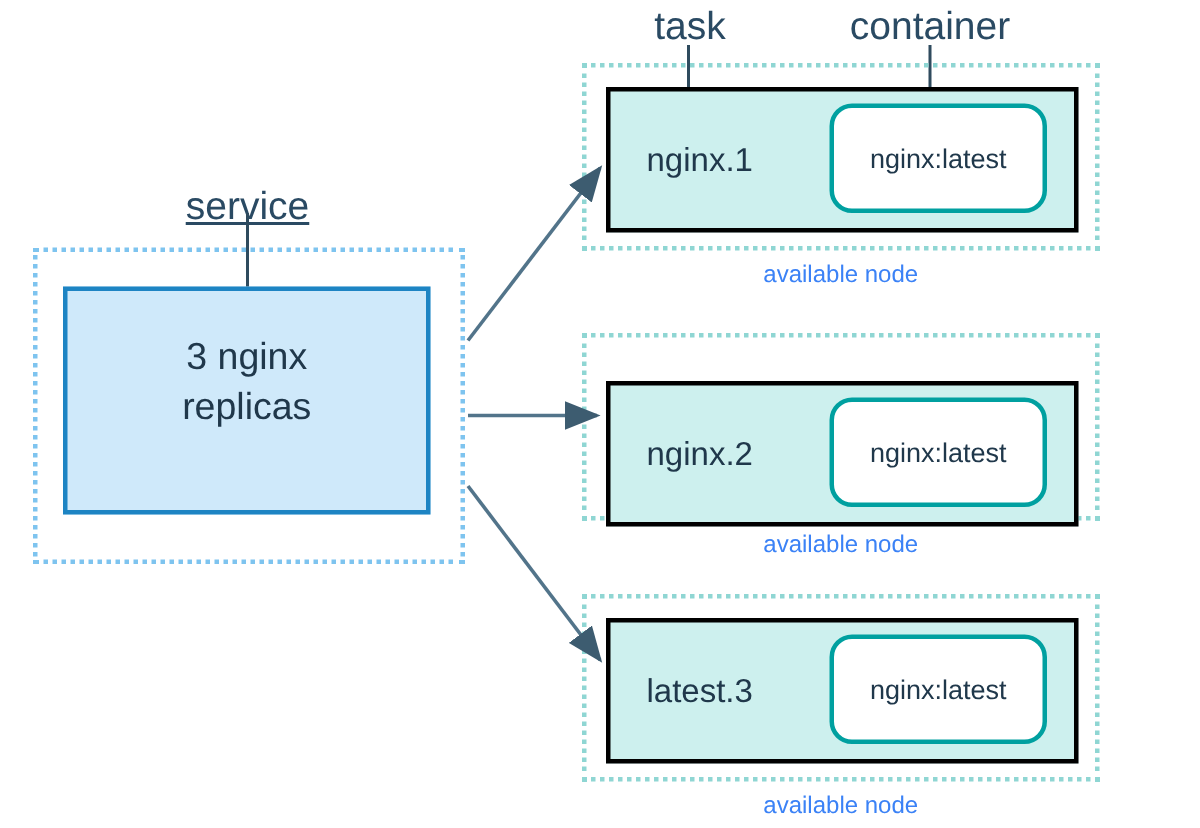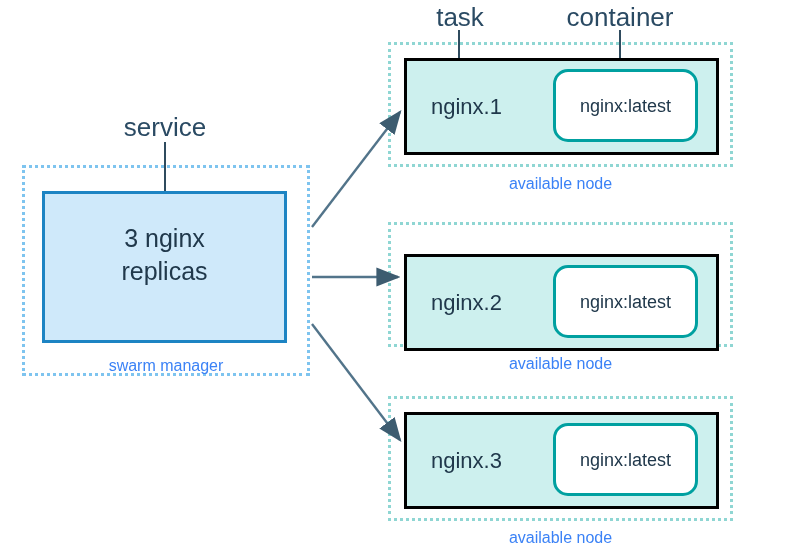--- a/index.html
+++ b/index.html
@@ -137,34 +137,33 @@
     width: 800px;
     height: 552px;
     pointer-events: none;
   }
 </style>
 </head>
 <body>
 
 <div id="canvas">
 
-  <div class="annot" style="left:105px; top:114px; width:120px;">service</div>
+  <div class="annot" style="left:105px; top:124px; width:120px;text-decoration:underline;">service</div>
   <div class="annot" style="left:545px; top:4px; width:150px;">container</div>
   <div class="annot" style="left:400px; top:4px; width:120px;">task</div>
 
   <div class="leader" style="left:164px; top:142px; height:89px;"></div>
   <div class="leader" style="left:458px; top:30px; height:57px;"></div>
   <div class="leader" style="left:619px; top:30px; height:59px;"></div>
 
   <div class="manager-outline"></div>
   <div class="service-box">
     <div class="service-text">3 nginx
 replicas</div>
   </div>
-  <div class="caption" style="left:22px; top:358px; width:288px;">swarm manager</div>
 
   <div class="node-outline" style="top:42px;"></div>
   <div class="task-box" style="top:58px;">
     <div class="task-label">nginx.1</div>
     <div class="container-box">
       <div class="container-label">nginx:latest</div>
     </div>
   </div>
   <div class="caption" style="left:388px; top:176px; width:345px;">available node</div>
 
@@ -172,21 +171,21 @@
   <div class="task-box" style="top:238px;margin-top:16px;">
     <div class="task-label">nginx.2</div>
     <div class="container-box">
       <div class="container-label">nginx:latest</div>
     </div>
   </div>
   <div class="caption" style="left:388px; top:356px; width:345px;">available node</div>
 
   <div class="node-outline" style="top:396px;"></div>
   <div class="task-box" style="top:412px;">
-    <div class="task-label">nginx.3</div>
+    <div class="task-label">latest.3</div>
     <div class="container-box">
       <div class="container-label">nginx:latest</div>
     </div>
   </div>
   <div class="caption" style="left:388px; top:530px; width:345px;">available node</div>
 
   <svg id="arrows" viewBox="0 0 800 552" xmlns="http://www.w3.org/2000/svg">
     <defs>
       <marker id="ah" markerWidth="10" markerHeight="8" refX="9" refY="4" orient="auto" markerUnits="strokeWidth">
         <path d="M0,0 L10,4 L0,8 z" fill="#3d5c70"></path>

